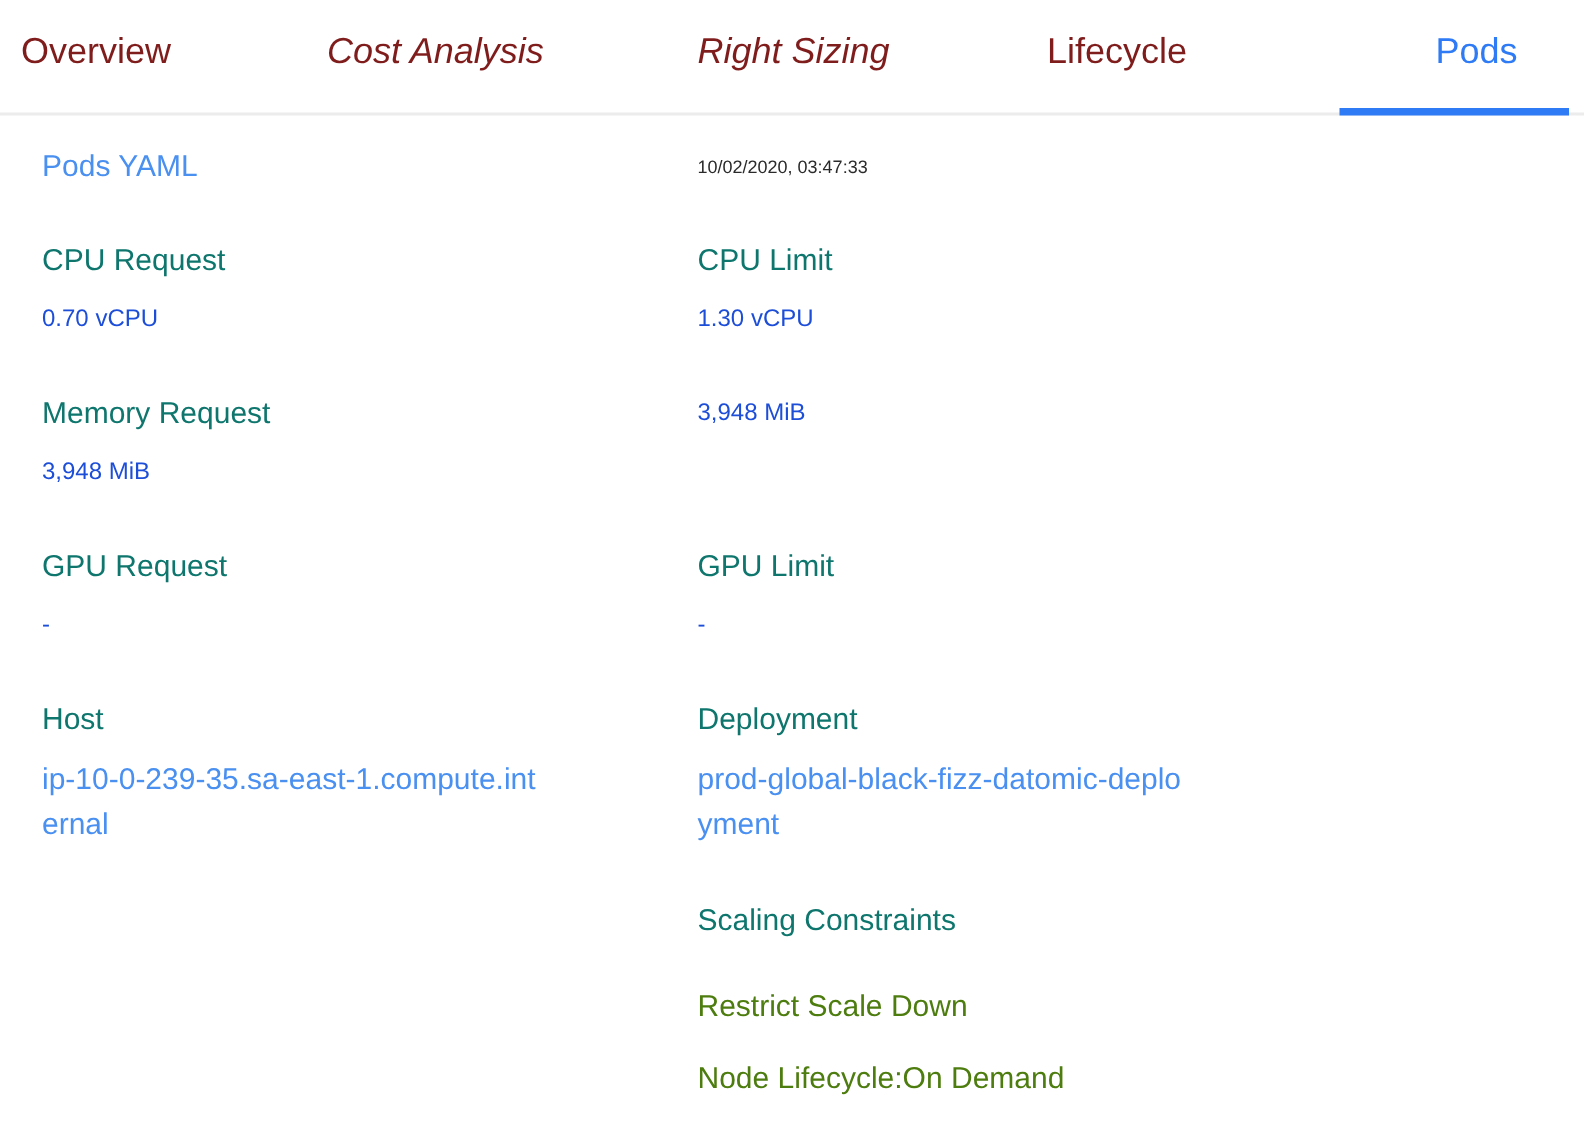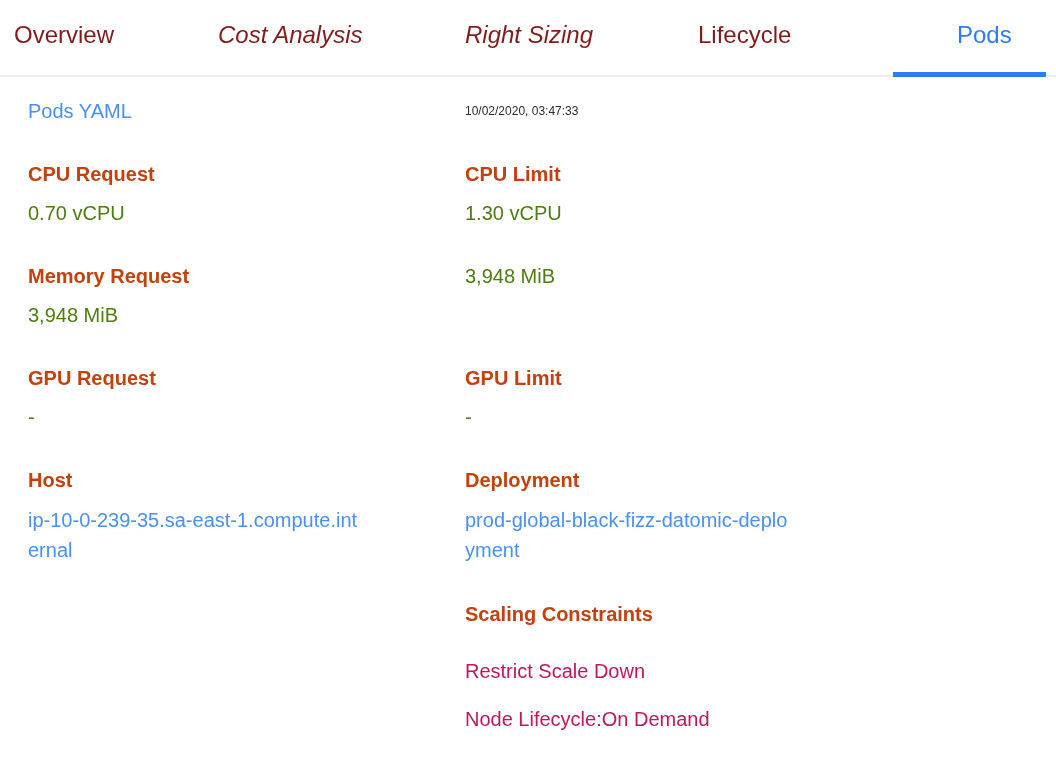--- a/index.html
+++ b/index.html
@@ -49,28 +49,28 @@
   }
   .grid {
     display: grid;
     grid-template-columns: 437px auto;
     row-gap: 35px;
     align-items: start;
   }
   .field-label {
     font-size: 20px;
     line-height: 28px;
-    font-weight: 700;
-    color: #c2410c;
+    font-weight: 400;
+    color: #0f766e;
     margin-bottom: 11px;
   }
   .field-value {
-    font-size: 20px;
+    font-size: 16px;
     line-height: 28px;
-    color: #4d7c0f;
+    color: #1d4ed8;
   }
   .link {
     font-size: 20px;
     line-height: 28px;
     color: #4a90f0;
     text-decoration: none;
     cursor: pointer;
     display: inline-block;
   }
   .link-wrap {
@@ -80,21 +80,21 @@
   }
   .timestamp {
     font-size: 12px;
     line-height: 28px;
     color: #2b2b2b;
   }
   .scaling-label { margin-bottom: 29px; }
   .scaling-item {
     font-size: 20px;
     line-height: 28px;
-    color: #be185d;
+    color: #4d7c0f;
     margin-bottom: 20px;
   }
 </style>
 </head>
 <body>
 
 <div class="tabbar">
   <div class="tab tab-overview">Overview</div>
   <div class="tab tab-cost">Cost Analysis</div>
   <div class="tab tab-rightsizing">Right Sizing</div>

